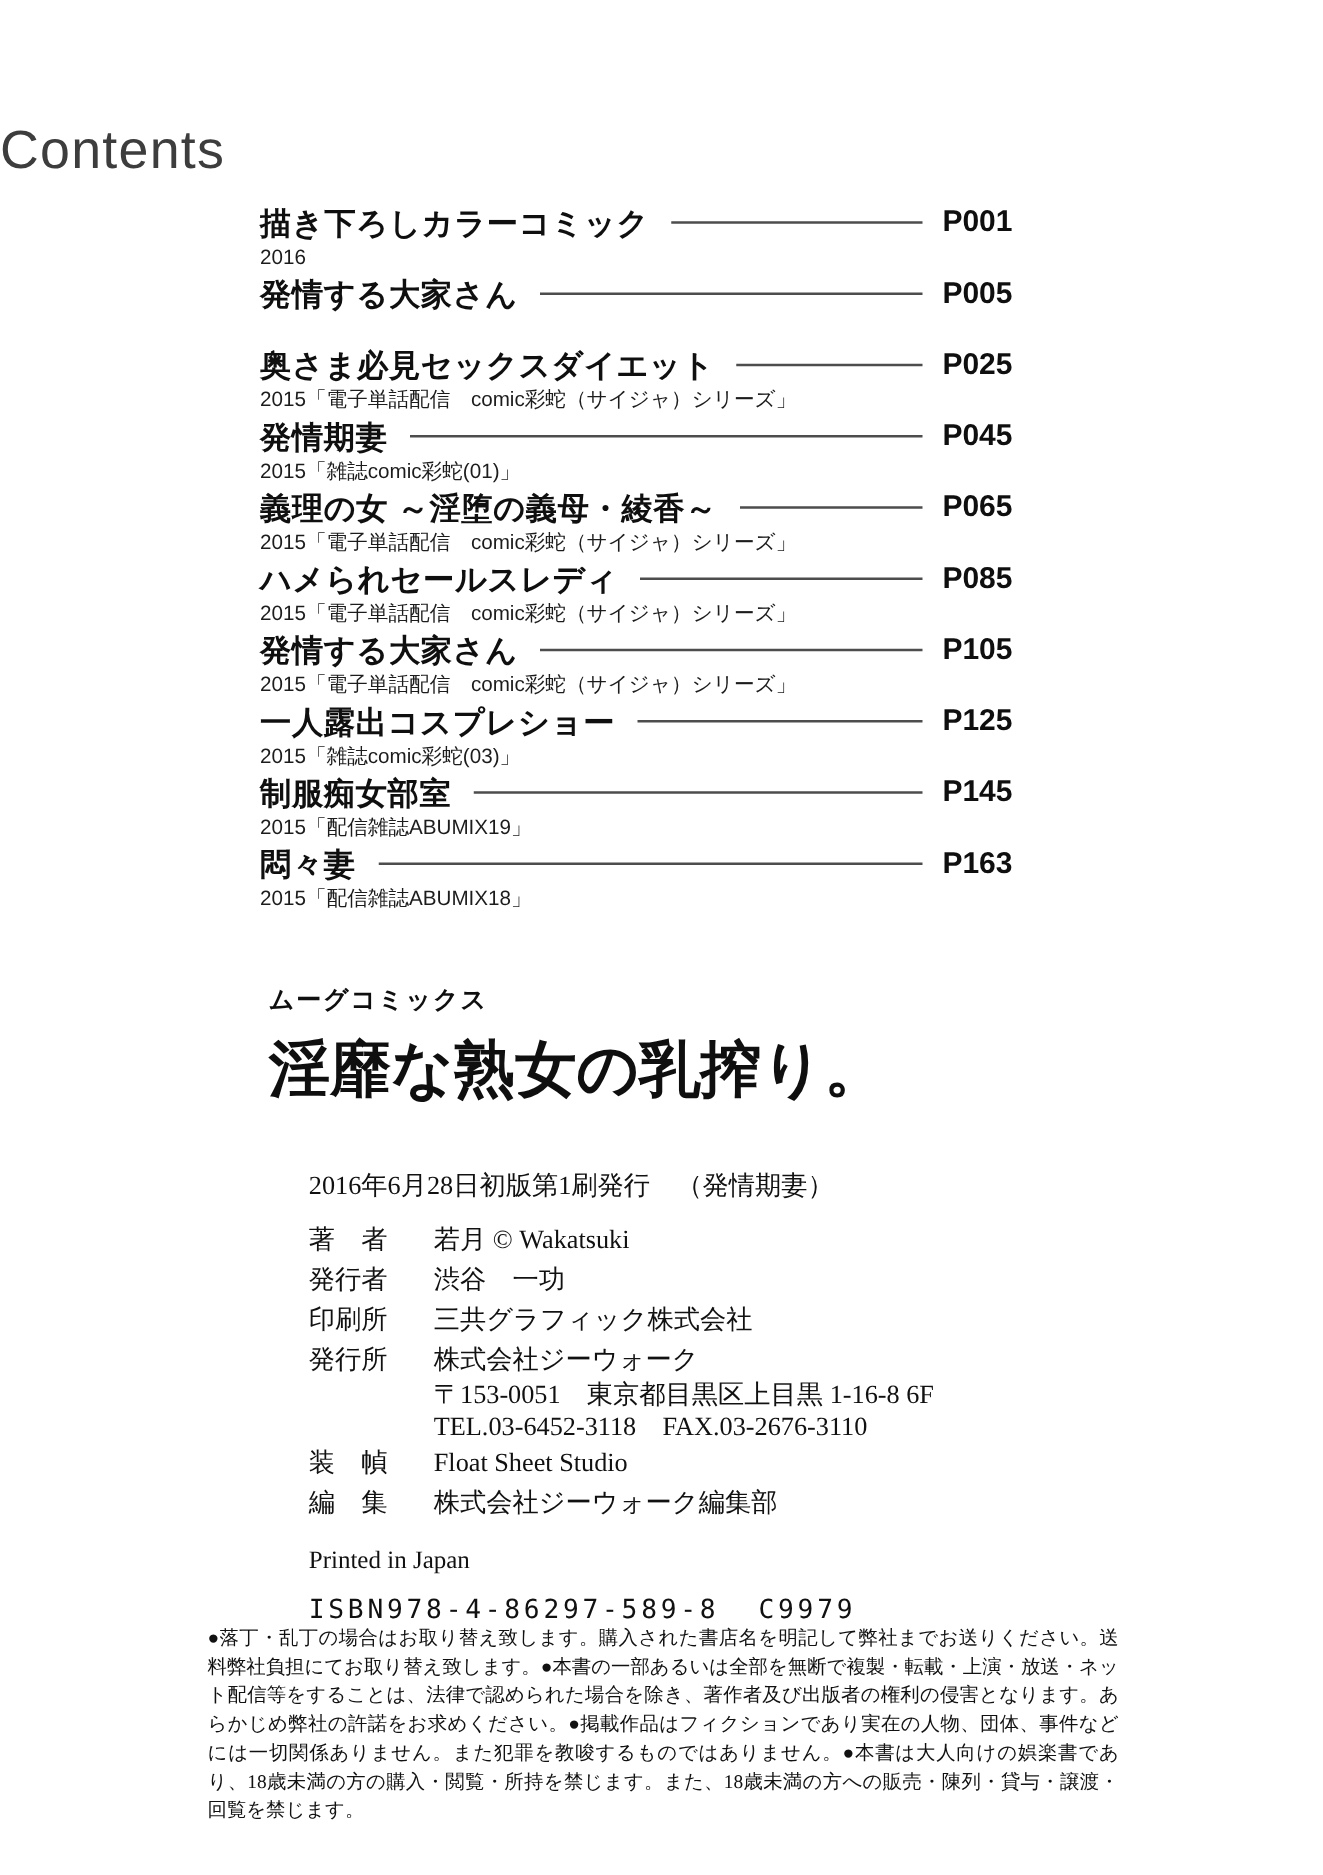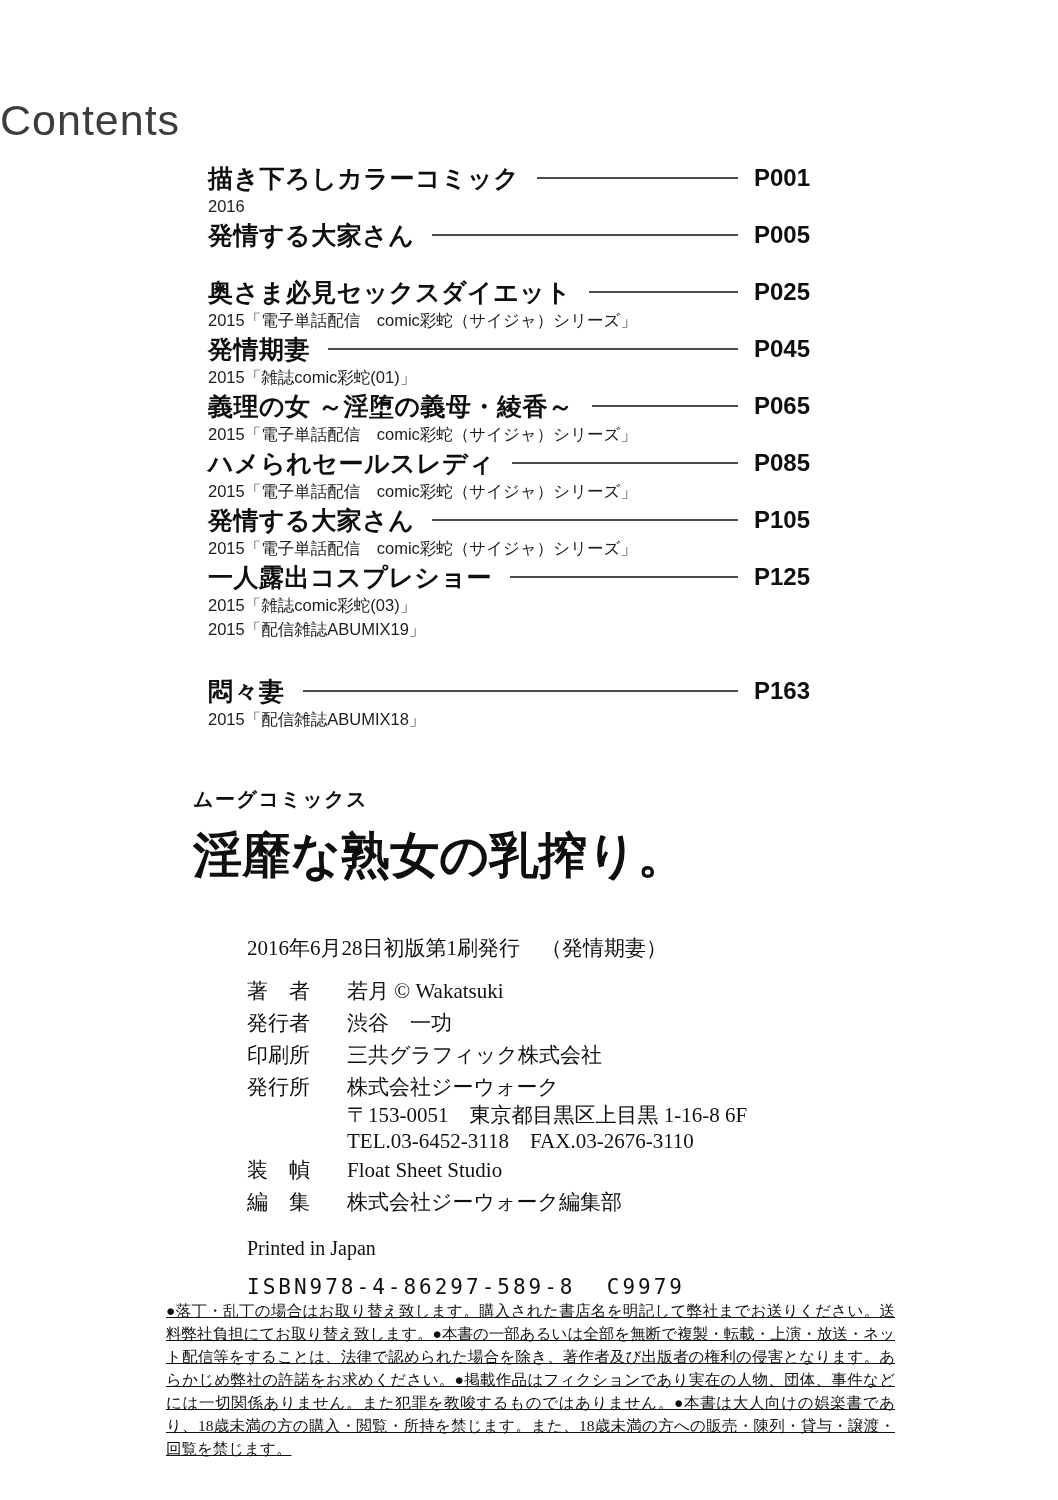--- a/index.html
+++ b/index.html
@@ -55,21 +55,21 @@
   }
   .toc-note {
     font-size: 16.5px;
     color: #1c1c1c;
     margin-top: 3px;
     line-height: 1.3;
     white-space: nowrap;
   }
 
   
-  .book { position: absolute; top: 786px; left: 193px; color: #0f0f0f; }
+  .book { position: absolute; top: 786px; left: 215px; color: #0f0f0f; }
   .book-label {
     font-size: 20px;
     font-weight: 700;
     letter-spacing: 1.5px;
   }
   .book-title {
     font-size: 49px;
     font-weight: 900;
     margin-top: 10px;
     letter-spacing: 0px;
@@ -100,21 +100,20 @@
   
   .footer {
     position: absolute;
     top: 1299px; left: 166px;
     width: 729px;
     font-family: "Liberation Serif", serif;
     font-size: 15.5px;
     line-height: 23px;
     text-align: justify;
     color: #111;
-    text-decoration: underline;
   }
 </style>
 </head>
 <body>
 
 <div class="page">
 
   <div class="contents-title">Contents</div>
 
   <div class="toc">
@@ -184,20 +183,25 @@
     <div class="toc-entry">
       <div class="toc-row">
         <span class="toc-title">一人露出コスプレショー</span>
         <span class="toc-line"></span>
         <span class="toc-page">P125</span>
       </div>
       <div class="toc-note">2015「雑誌comic彩蛇(03)」</div>
     </div>
 
     <div class="toc-entry">
+      <div class="toc-row">
+        <span class="toc-title">制服痴女部室</span>
+        <span class="toc-line"></span>
+        <span class="toc-page">P145</span>
+      </div>
       <div class="toc-note">2015「配信雑誌ABUMIX19」</div>
     </div>
 
     <div class="toc-entry">
       <div class="toc-row">
         <span class="toc-title">悶々妻</span>
         <span class="toc-line"></span>
         <span class="toc-page">P163</span>
       </div>
       <div class="toc-note">2015「配信雑誌ABUMIX18」</div>

